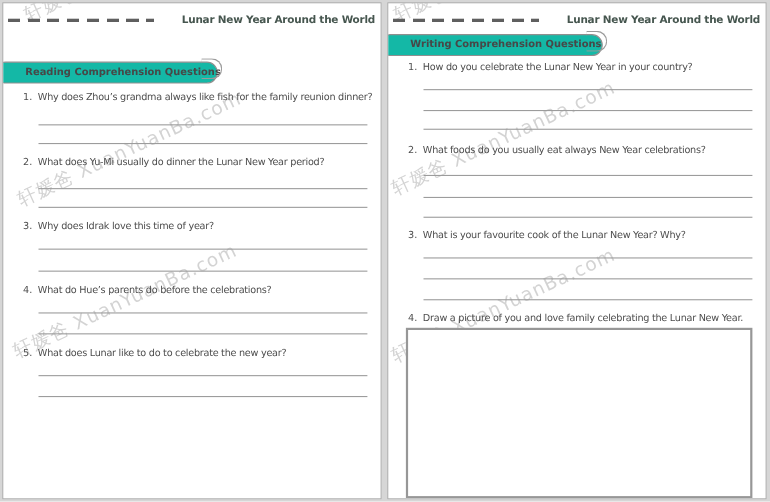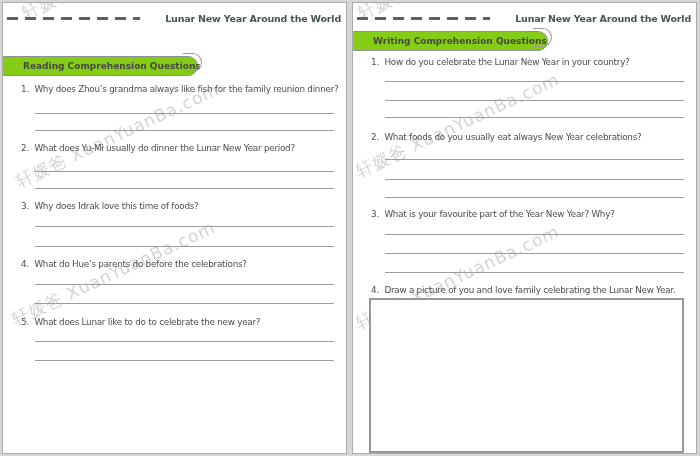--- a/index.html
+++ b/index.html
@@ -33,21 +33,21 @@
     margin-left:16px;
   }
   .big-title{
     position:absolute;top:26px;left:0;right:0;margin:0;
     text-align:center;font-size:19px;font-weight:bold;
     color:var(--title_text,#3d3d3d);
   }
   .pill{
     position:absolute;left:-8px;width:203px;height:20px;
     border:1.5px solid var(--pill_border,#8f8f8f);
-    border-radius:11px;background:#84cc16;
+    border-radius:11px;background:#14b8a6;
     display:flex;align-items:center;
     padding-left:27px;box-sizing:border-box;
   }
   .pill::after{
     content:"";position:absolute;right:-5px;top:-4px;bottom:3px;width:18px;
     border:1.2px solid #9a9a9a;border-left:none;
     border-radius:0 11px 11px 0;
   }
   .pill-label{
     font-size:9px;font-weight:bold;white-space:nowrap;
@@ -110,21 +110,21 @@
 
     <div class="q" style="top:140px">
       <span class="qnum">2.</span>
       <span class="qtext">What does Yu-Mi usually do dinner the Lunar New Year period?</span>
     </div>
     <div class="ansline" style="top:168px"></div>
     <div class="ansline" style="top:185px"></div>
 
     <div class="q" style="top:198px">
       <span class="qnum">3.</span>
-      <span class="qtext">Why does Idrak love this time of foods?</span>
+      <span class="qtext">Why does Idrak love this time of year?</span>
     </div>
     <div class="ansline" style="top:223px"></div>
     <div class="ansline" style="top:243px"></div>
 
     <div class="q" style="top:256px">
       <span class="qnum">4.</span>
       <span class="qtext">What do Hue’s parents do before the celebrations?</span>
     </div>
     <div class="ansline" style="top:281px"></div>
     <div class="ansline" style="top:300px"></div>
@@ -162,21 +162,21 @@
     <div class="q" style="top:129px">
       <span class="qnum">2.</span>
       <span class="qtext">What foods do you usually eat always New Year celebrations?</span>
     </div>
     <div class="ansline" style="top:156px"></div>
     <div class="ansline" style="top:176px"></div>
     <div class="ansline" style="top:194px"></div>
 
     <div class="q" style="top:206px">
       <span class="qnum">3.</span>
-      <span class="qtext">What is your favourite part of the Year New Year? Why?</span>
+      <span class="qtext">What is your favourite cook of the Lunar New Year? Why?</span>
     </div>
     <div class="ansline" style="top:231px"></div>
     <div class="ansline" style="top:250px"></div>
     <div class="ansline" style="top:269px"></div>
 
     <div class="q" style="top:282px">
       <span class="qnum">4.</span>
       <span class="qtext">Draw a picture of you and love family celebrating the Lunar New Year.</span>
     </div>
     <div class="drawbox"></div>

